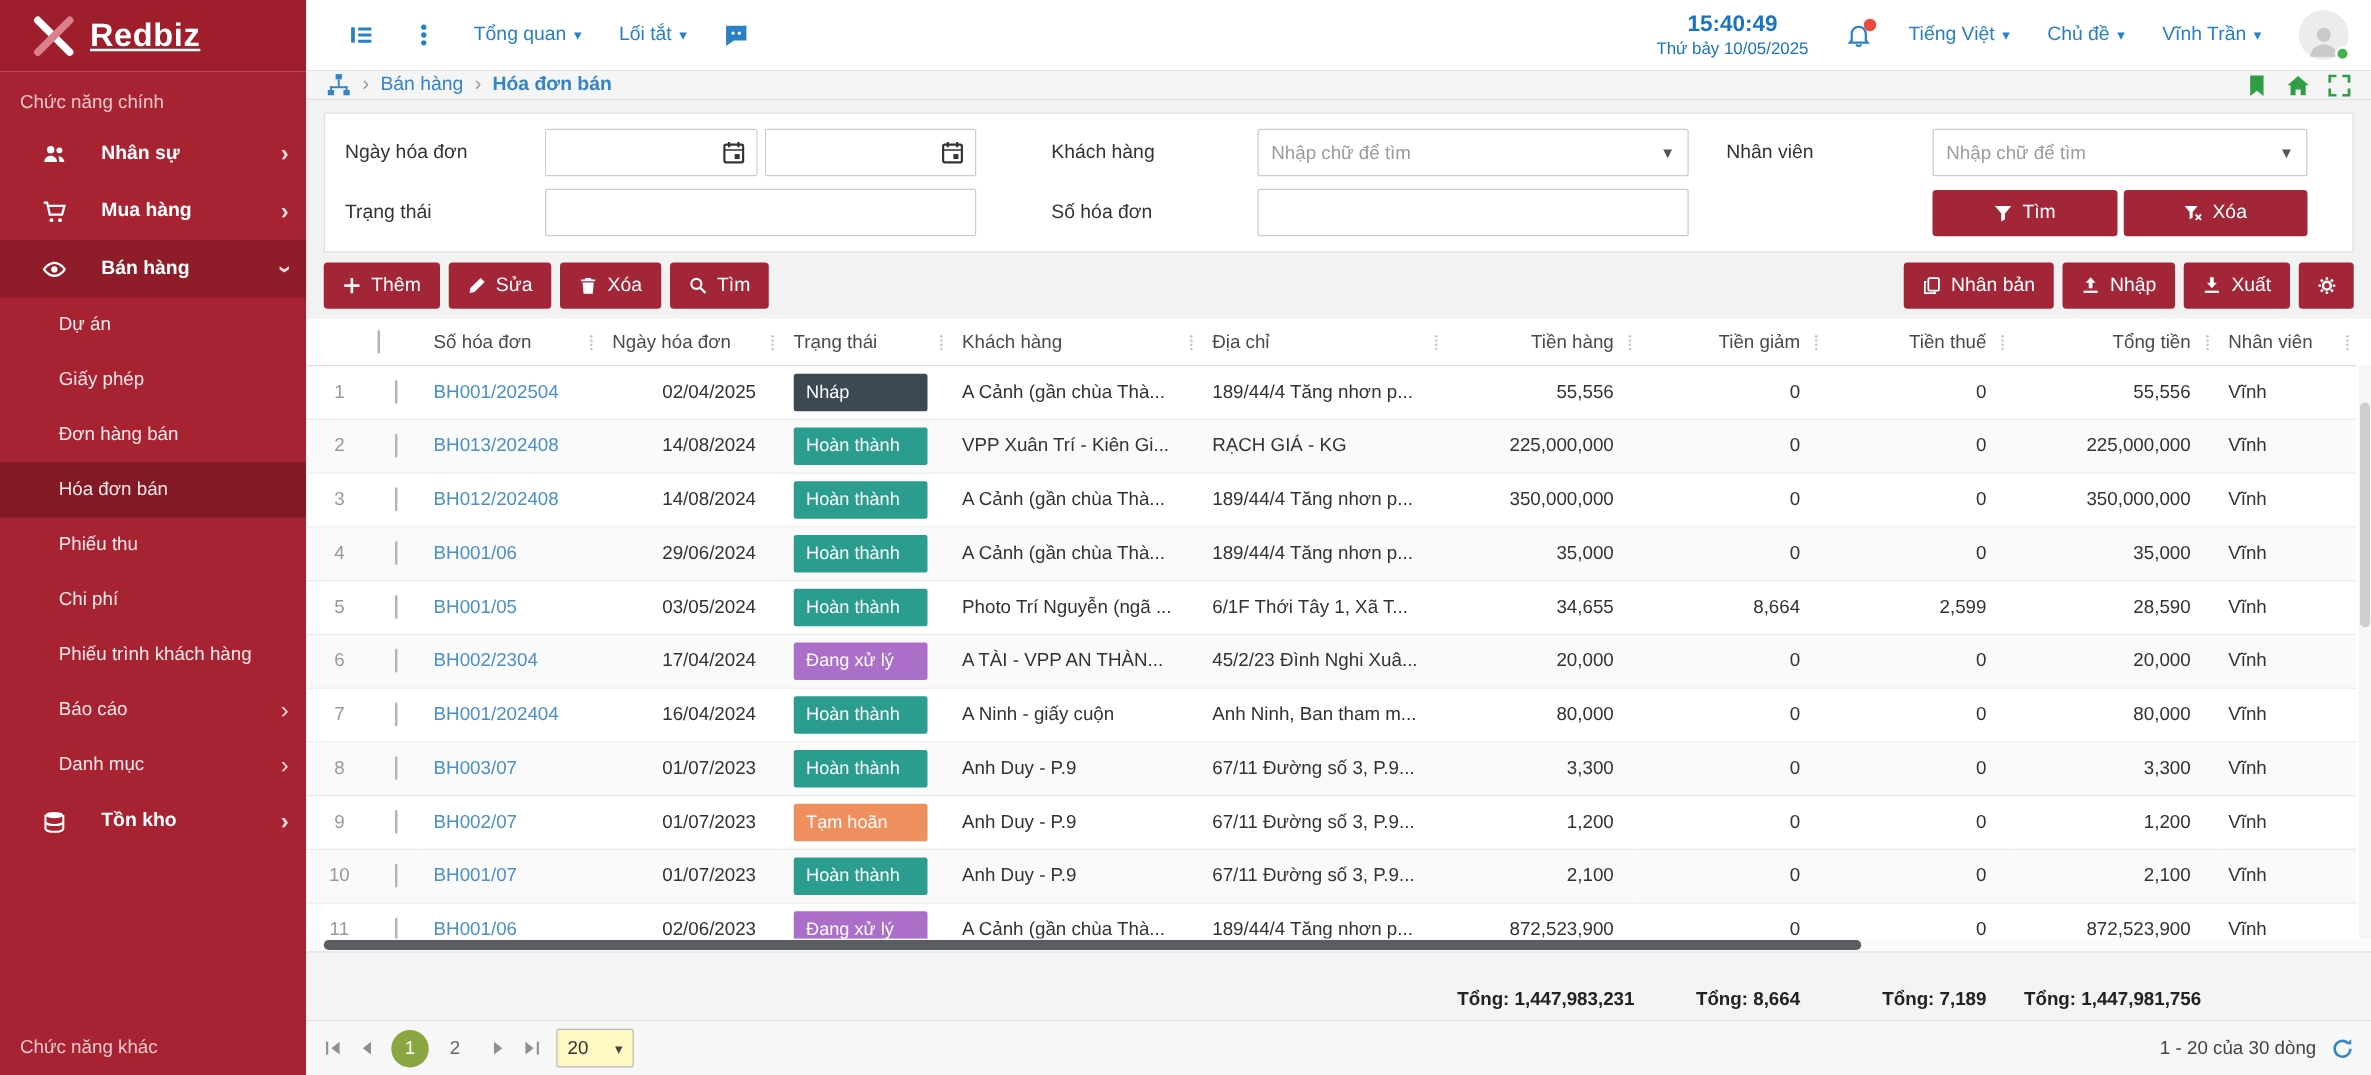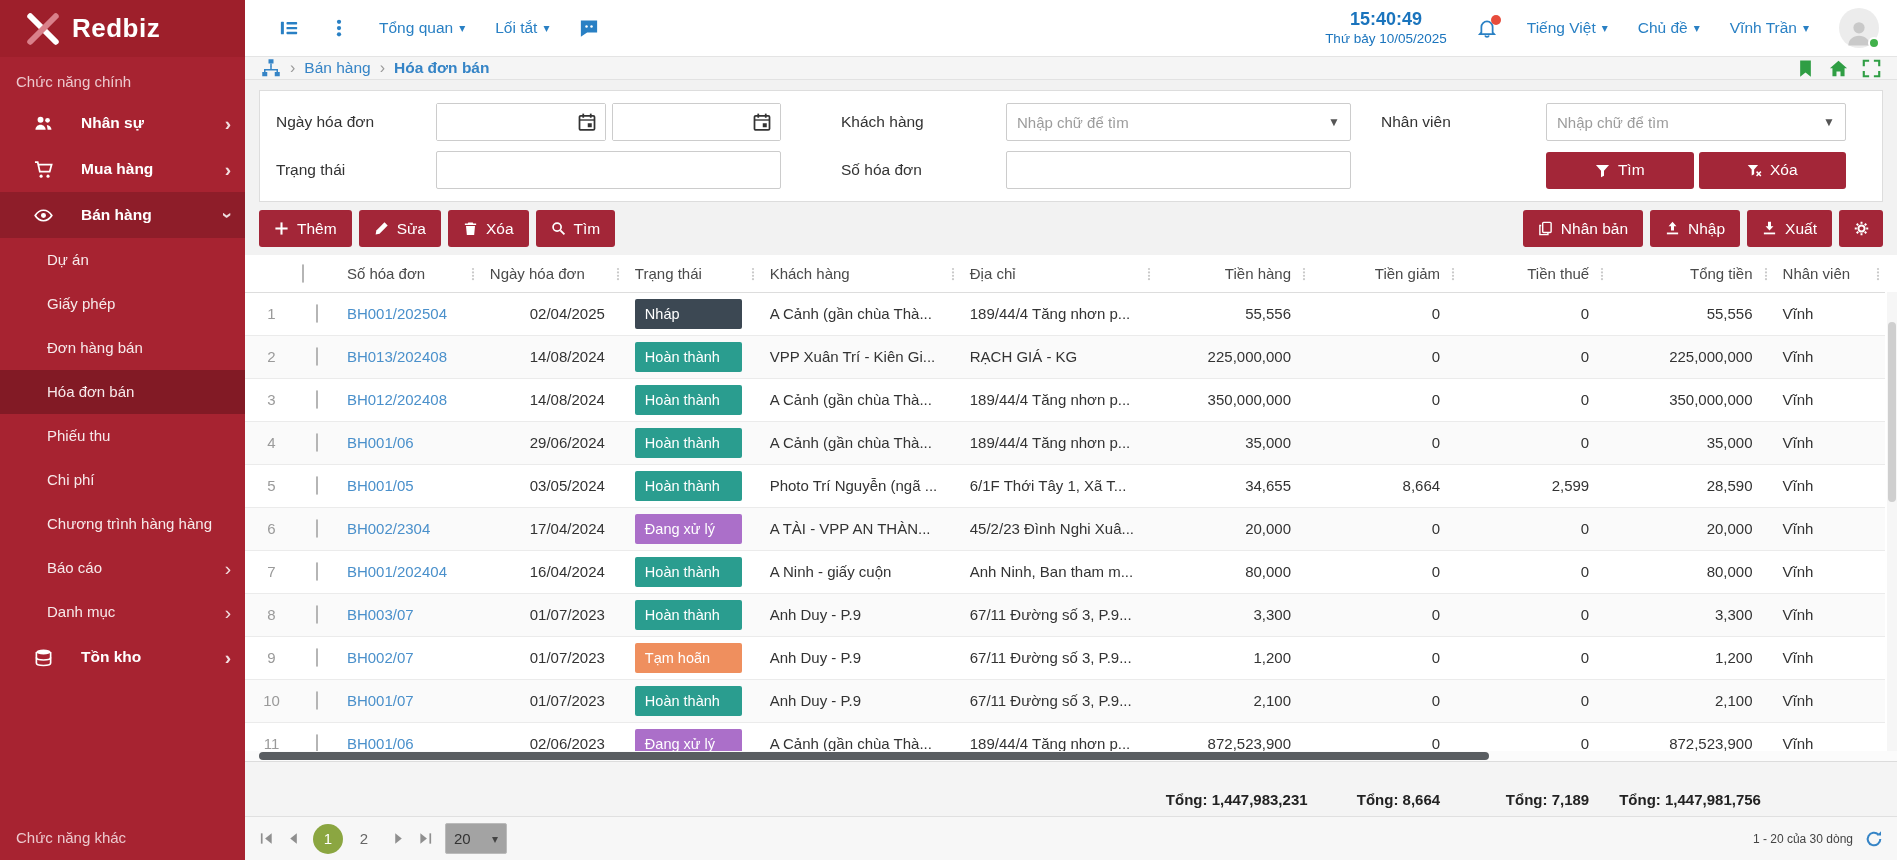--- a/index.html
+++ b/index.html
@@ -3,21 +3,21 @@
 <meta charset="utf-8">
 <style>
   *{margin:0;padding:0;box-sizing:border-box;}
   html,body{width:1897px;height:860px;overflow:hidden;background:#f2f2f2;
     font-family:"Liberation Sans","DejaVu Sans",sans-serif;font-size:15px;color:#333;}
   .app{display:grid;grid-template-columns:245px 1fr;grid-template-rows:57px 803px;width:1897px;height:860px;}
 
   
   .logo-band{background:#9e1f2b;display:flex;align-items:center;gap:12px;padding-left:26px;}
   .logo-mark{width:34px;height:34px;}
-  .logo-text{color:#fff;font-size:26px;font-weight:bold;letter-spacing:.5px;}
+  .logo-text{color:#fff;font-size:26px;font-weight:bold;letter-spacing:.5px;text-decoration:underline;}
   .topbar{background:#fff;border-bottom:1px solid #e4e4e4;display:flex;align-items:center;padding:0 18px 0 34px;gap:30px;}
   .tb-ic{color:#2980c4;display:flex;align-items:center;cursor:pointer;}
   .tb-ic svg{width:20px;height:20px;}
   .tb-link{color:#2980c4;font-size:15.5px;display:flex;align-items:center;gap:6px;cursor:pointer;white-space:nowrap;}
   .caret{font-size:12px;color:#2980c4;}
   .searchbox{width:276px;height:37px;background:#f0f0f0;border-radius:2px;display:flex;align-items:center;padding:0 10px 0 14px;}
   .searchbox input{flex:1;border:0;background:transparent;outline:none;font-size:15px;color:#444;font-family:inherit;}
   .searchbox input::placeholder{color:#9a9a9a;}
   .searchbox .tb-ic{color:#6b6b6b;}
   .clock{margin-left:auto;text-align:center;line-height:1.25;white-space:nowrap;}
@@ -100,23 +100,23 @@
 
   
   .totals table{width:1640px;margin-top:21px;}
   .totals td{height:33px;border-bottom:0;background:#f4f4f4;font-weight:bold;color:#222;}
   .totals{border-top:1px solid #dcdcdc;background:#f4f4f4;}
   .pager{height:44px;background:#f7f7f7;border-top:1px solid #e0e0e0;display:flex;align-items:center;padding:0 14px;gap:12px;}
   .pg-ic{color:#8f8f8f;display:flex;cursor:pointer;}
   .pg-ic svg{width:15px;height:15px;}
   .page{width:30px;height:30px;border-radius:50%;display:flex;align-items:center;justify-content:center;font-size:15px;color:#666;cursor:pointer;}
   .page.active{background:#8ba641;color:#fff;}
-  .psize{width:62px;height:31px;border:1px solid #bbb;border-radius:2px;background:#a3a3a3;display:flex;align-items:center;justify-content:space-between;padding:0 8px;cursor:pointer;}
+  .psize{width:62px;height:31px;border:1px solid #bbb;border-radius:2px;background:#fef9c3;display:flex;align-items:center;justify-content:space-between;padding:0 8px;cursor:pointer;}
   .psize .caret{color:#444;}
-  .range{margin-left:auto;color:#444;font-size:12px;}
+  .range{margin-left:auto;color:#444;font-size:15px;}
   .refresh{color:#3584c6;display:flex;cursor:pointer;}
   .refresh svg{width:18px;height:18px;}
 </style>
 </head>
 <body>
 
 <div class="app">
 
   <div class="logo-band">
     <span class="logo-mark">
@@ -243,21 +243,21 @@
         <div class="mi sub active">
           <span>Hóa đơn bán</span>
         </div>
         <div class="mi sub">
           <span>Phiếu thu</span>
         </div>
         <div class="mi sub">
           <span>Chi phí</span>
         </div>
         <div class="mi sub">
-          <span>Chương trình hàng hàng</span>
+          <span>Phiếu trình khách hàng</span>
         </div>
         <div class="mi sub">
           <span>Báo cáo</span>
           <span class="chev">›</span>
         </div>
         <div class="mi sub">
           <span>Danh mục</span>
           <span class="chev">›</span>
         </div>
         <div class="mi top">

